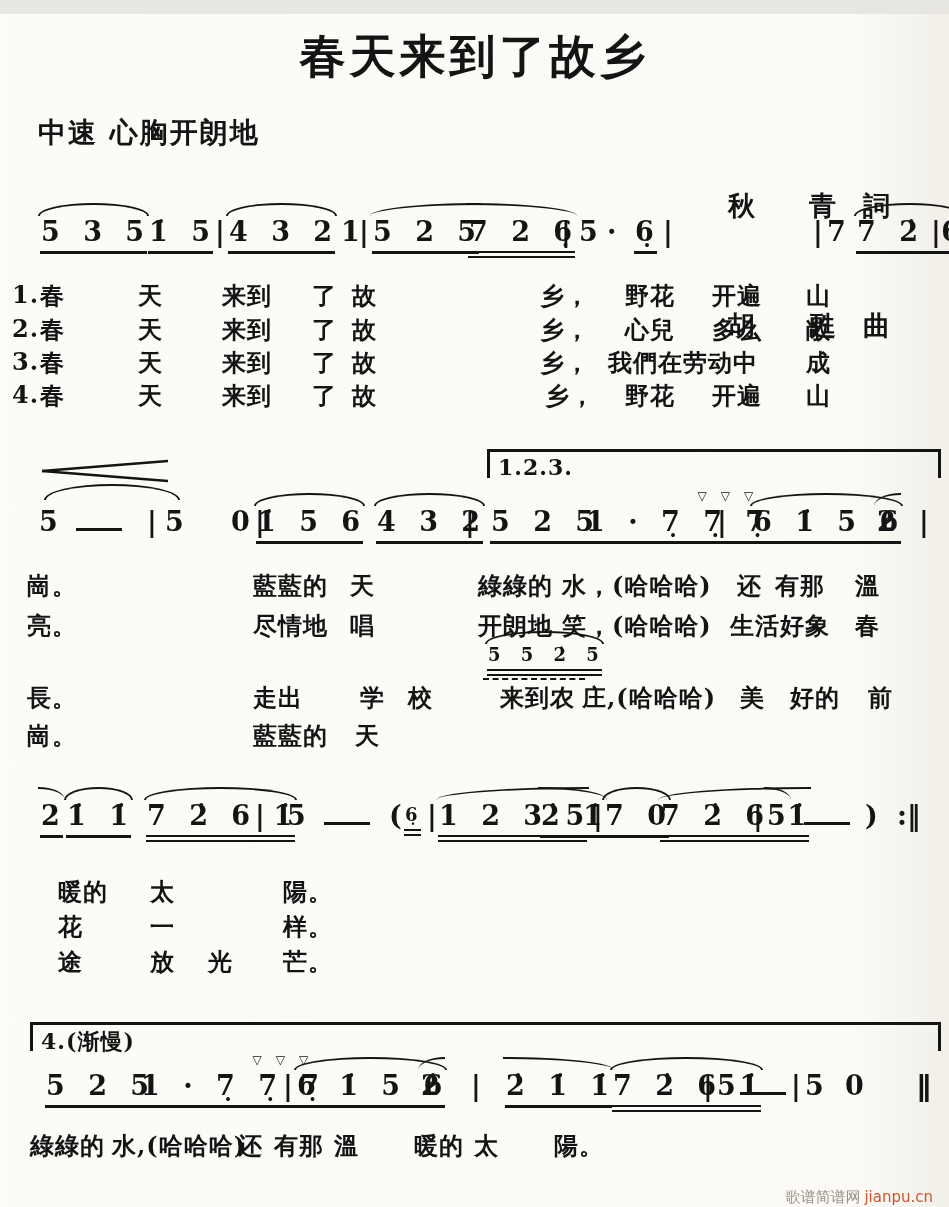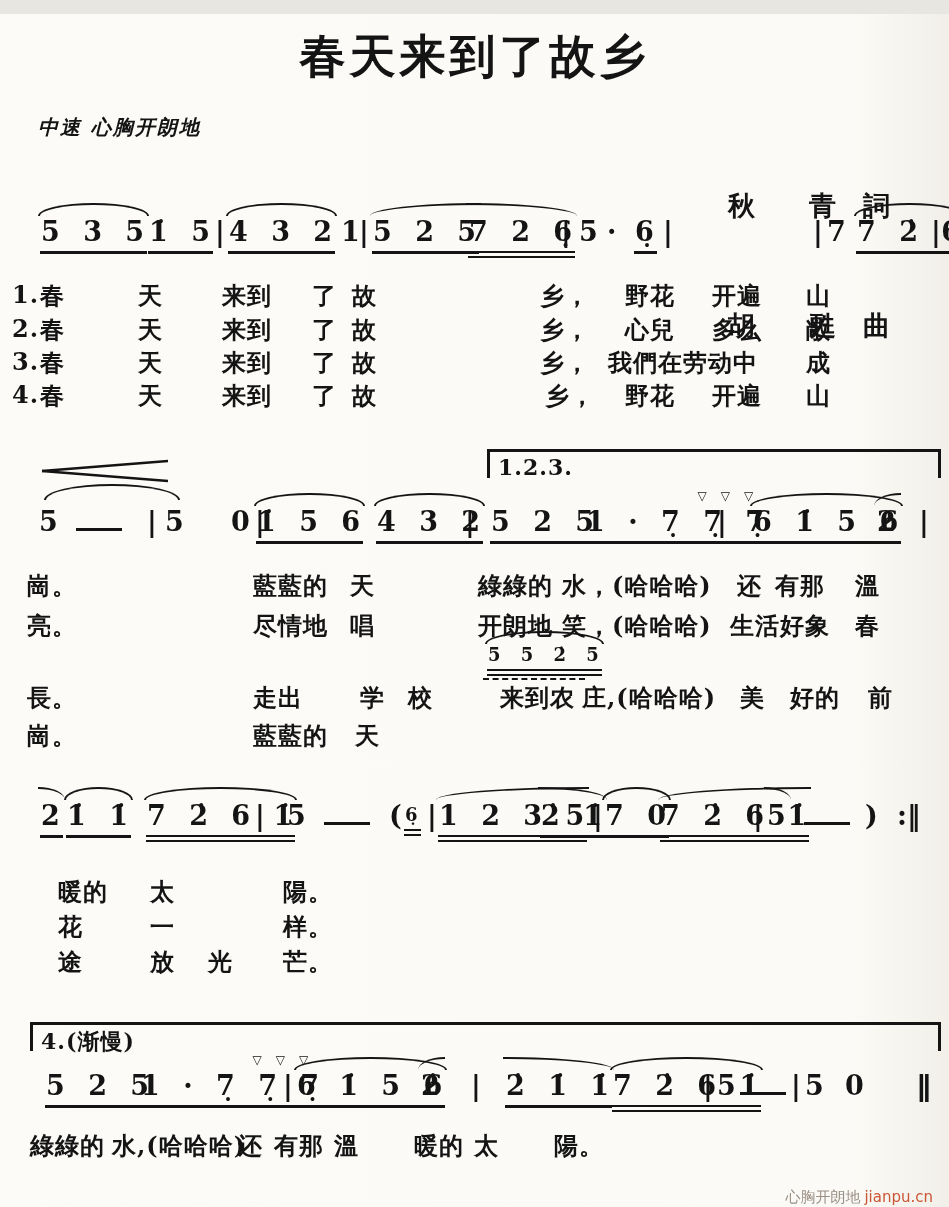--- a/index.html
+++ b/index.html
@@ -6,21 +6,21 @@
   .page{position:relative;width:949px;height:1207px;margin:14px auto;overflow:hidden;
         background:linear-gradient(90deg,#fcfbf8 0%,#fbfaf6 90%,#f1efe8 100%);
         color:#141414;font-family:"DejaVu Serif",serif;}
   
   .title{position:absolute;top:12px;left:0;width:100%;text-align:center;margin:0;
          font:bold 46px "DejaVu Sans",sans-serif;letter-spacing:4px;}
   .meta-left{position:absolute;left:38px;top:88px;font-weight:bold;}
   .keyline{font-size:27px;letter-spacing:1px;}
   .frac{display:inline-block;margin-left:10px;font-size:20px;}
   .frac sup{vertical-align:6px;} .frac sub{vertical-align:-5px;}
-  .tempo{margin-top:12px;font-size:20px;letter-spacing:2px;font-style:italic;}
+  .tempo{margin-top:12px;font-size:28px;letter-spacing:2px;}
   .credits{position:absolute;left:728px;top:92px;width:200px;font-weight:bold;font-size:27px;line-height:40px;white-space:pre;}
   
   .score{position:absolute;left:0;top:0;width:949px;height:1207px;}
   .music-line{position:absolute;left:0;width:949px;height:60px;font:bold 27px "DejaVu Serif",serif;}
   .tok{position:absolute;top:0;display:inline-block;white-space:pre;}
   .tok .txt{display:inline-block;letter-spacing:2px;word-spacing:10px;padding:0 1px 4px;}
   .u1 .txt{border-bottom:3px solid #141414;}
   .u2 .txt{border-bottom:7px double #141414;}
   .bar .txt{letter-spacing:0;padding-bottom:0;font-weight:bold;}
   .final .txt{font-weight:900;transform:scaleX(1.25);}
@@ -255,16 +255,16 @@
       </div>
       <svg class="hairpin" width="130" height="26" style="left: 40px; top: 444px;">
         <line x1="2" y1="13" x2="128" y2="3" stroke="#141414" stroke-width="2.5"></line>
         <line x1="2" y1="13" x2="128" y2="23" stroke="#141414" stroke-width="2.5"></line>
       </svg>
       <div class="wideslur" style="left: 44px; top: 470px; width: 132px; height: 14px;"></div>
       <div class="dashline" style="left: 483px; top: 664px; width: 102px;"></div>
     </div>
 
   <div class="watermark">
-    <span class="wm-site">心胸开朗地</span><a class="wm-link">jianpu.cn</a>
+    <span class="wm-site">歌谱简谱网</span><a class="wm-link">jianpu.cn</a>
   </div>
 
 </div>
 
 </body></html>

